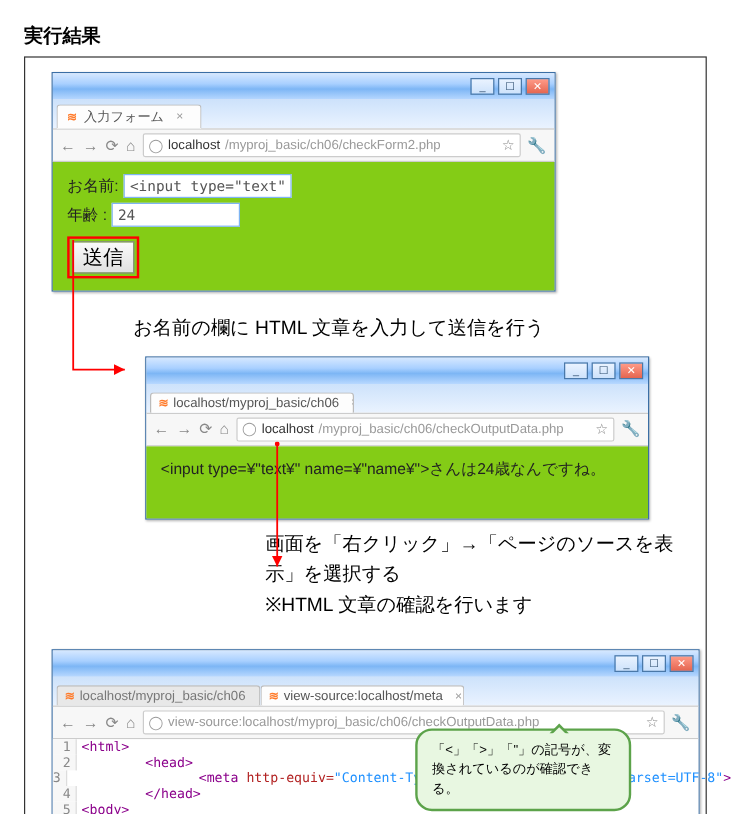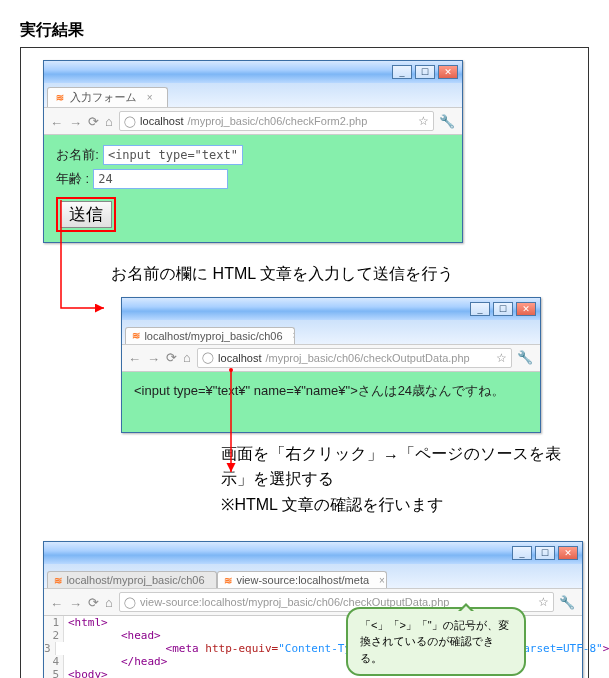--- a/index.html
+++ b/index.html
@@ -84,21 +84,21 @@
     background:#fff;
     display:flex;align-items:center;
     padding:2px 4px;gap:4px;
     font-size:11px;color:#999;
   }
   .addr .host { color:#333; }
   .addr .star,.addr .wrench{ color:#888; font-size:12px; }
   .wrench{ font-size:13px; }
 
   .page {
-    background:#86efac;
+    background:#84cc16;
     min-height:60px;
     padding:10px 12px;
     font-size:13px;
     color:#222;
   }
   .frow{ display:flex;align-items:center;gap:4px;margin-bottom:4px; }
   .txtinput {
     border:1px solid #7eb4f2;
     padding:2px 4px;font-size:12px;
     width:140px;font-family:monospace;color:#555;
@@ -184,21 +184,21 @@
       </div>
       <span class="wrench">🔧</span>
     </div>
     <div class="page">
       <div class="frow">
         <span>お名前:</span>
         <input class="txtinput" value="&lt;input type=&quot;text&quot; name=" style="">
       </div>
       <div class="frow">
         <span>年齢  :</span>
-        <input class="txtinput" style="width: 135px;" value="24">
+        <input class="txtinput" style="width: 107px;" value="24">
       </div>
       <span class="submit-wrap">
         <button class="submit-btn">送信</button>
       </span>
     </div>
   </div>
 
   <div class="annotation" style="margin:18px 0 10px 70px;">お名前の欄に HTML 文章を入力して送信を行う</div>
 
   <div class="browser" style="width:420px;margin-left:80px;">

